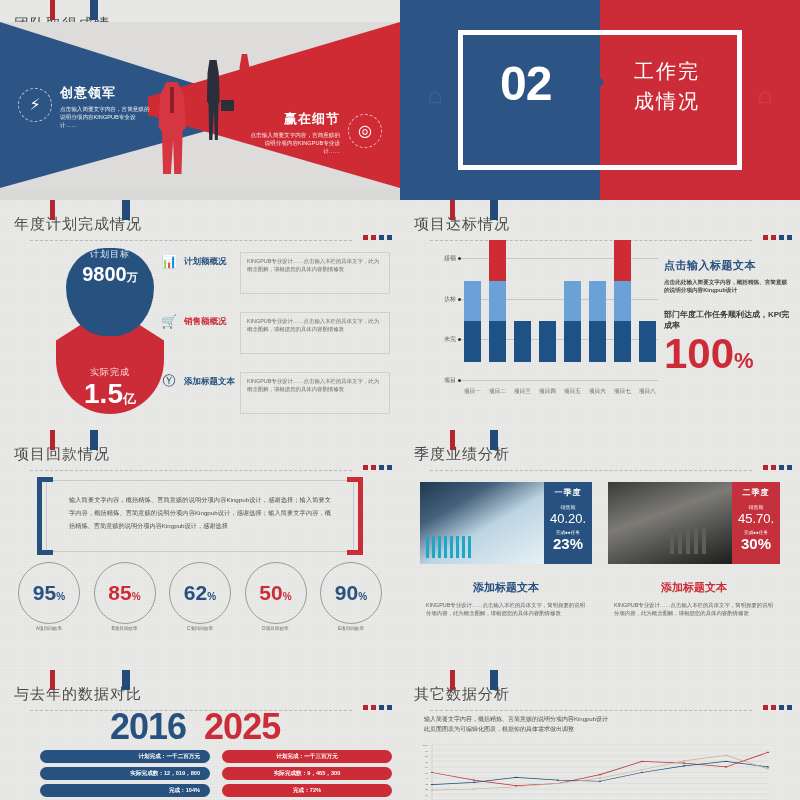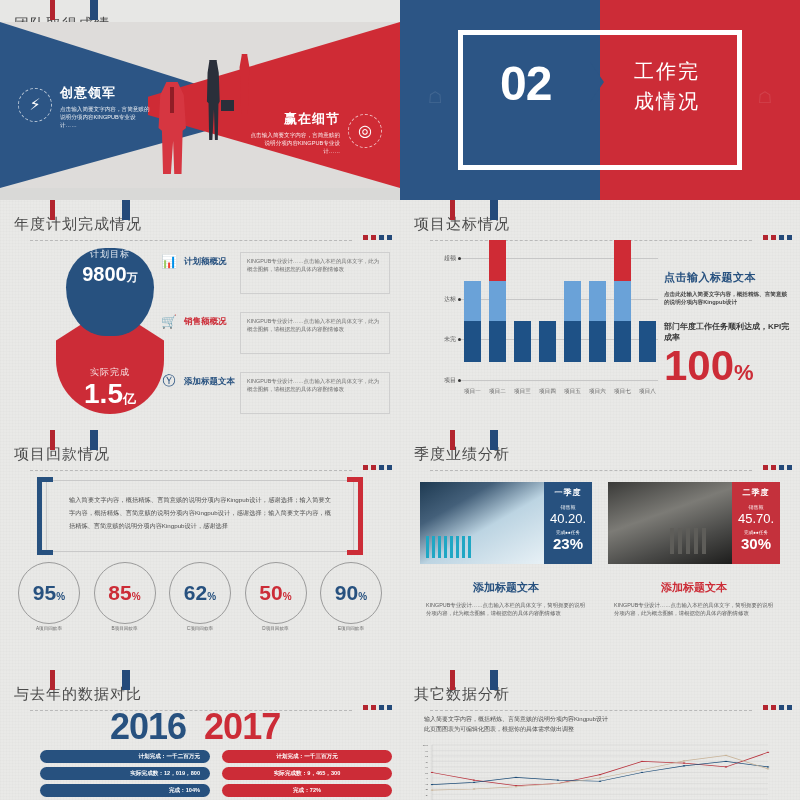--- a/index.html
+++ b/index.html
@@ -109,21 +109,21 @@
   .bc .ytick { position:absolute; left:30px; width:3px; height:3px; background:#333; border-radius:50%; }
   .bars { position:absolute; left:36px; right:2px; top:0; bottom:18px; display:flex; justify-content:space-between; align-items:flex-end;}
   .bar { width:17px; position:relative; height:100%; }
   .seg { position:absolute; left:0; width:100%; }
   .seg.dk { background:#1e5186; }
   .seg.lt { background:#6aa2d8; }
   .seg.rd { background:#cf2b35; }
   .xlabs { position:absolute; left:36px; right:2px; bottom:2px; display:flex; justify-content:space-between;}
   .xlabs span { width:17px; text-align:center; font-size:5.6px; color:#5a5a5a; }
   .kpi { position:absolute; right:8px; top:58px; width:128px; }
-  .kpi h4 { color:#27517f; font-size:11px; font-weight:700; letter-spacing:.5px;margin-top:12px;}
+  .kpi h4 { color:#27517f; font-size:11px; font-weight:700; letter-spacing:.5px;}
   .kpi p.sm { font-size:5.6px; line-height:8.4px; color:#4a4a4a; margin-top:5px; font-weight:700;}
   .kpi p.md { font-size:8px; line-height:11px; color:#3b3b3b; margin-top:14px; font-weight:700;}
   .kpi .big { color:#cc2c37; font-size:42px; font-weight:700; line-height:42px; margin-top:2px;}
   .kpi .big small{font-size:22px;}
 
   
   .quotebox { position:absolute; left:46px; top:50px; right:46px; height:72px; border:1px solid #c9c9c9; }
   .brk { position:absolute; width:16px; top:-4px; bottom:-4px; }
   .brk.l { left:-10px; border-left:5px solid #27517f; border-top:5px solid #27517f; border-bottom:5px solid #27517f;}
   .brk.r { right:-10px; border-right:5px solid #cc2c37; border-top:5px solid #cc2c37; border-bottom:5px solid #cc2c37;}
@@ -486,21 +486,21 @@
     <div class="dashrule"></div>
     <div class="dots">
         <i></i>
         <i></i>
         <i></i>
         <i></i>
       </div>
 
     <div class="years">
       <span style="color:#27517f">2016</span>
-      <span style="color:#cc2c37">2017</span>
+      <span style="color:#cc2c37">2025</span>
     </div>
     <div class="cmpcols">
       <div class="cmpcol left" id="p7-left">
           <div class="pill b">计划完成：一千二百万元</div>
           <div class="pill b">实际完成数：12，019，800</div>
           <div class="pill b">完成：104%</div>
         </div>
       <div class="cmpcol right" id="p7-right">
           <div class="pill r">计划完成：一千三百万元</div>
           <div class="pill r">实际完成数：9，465，300</div>

